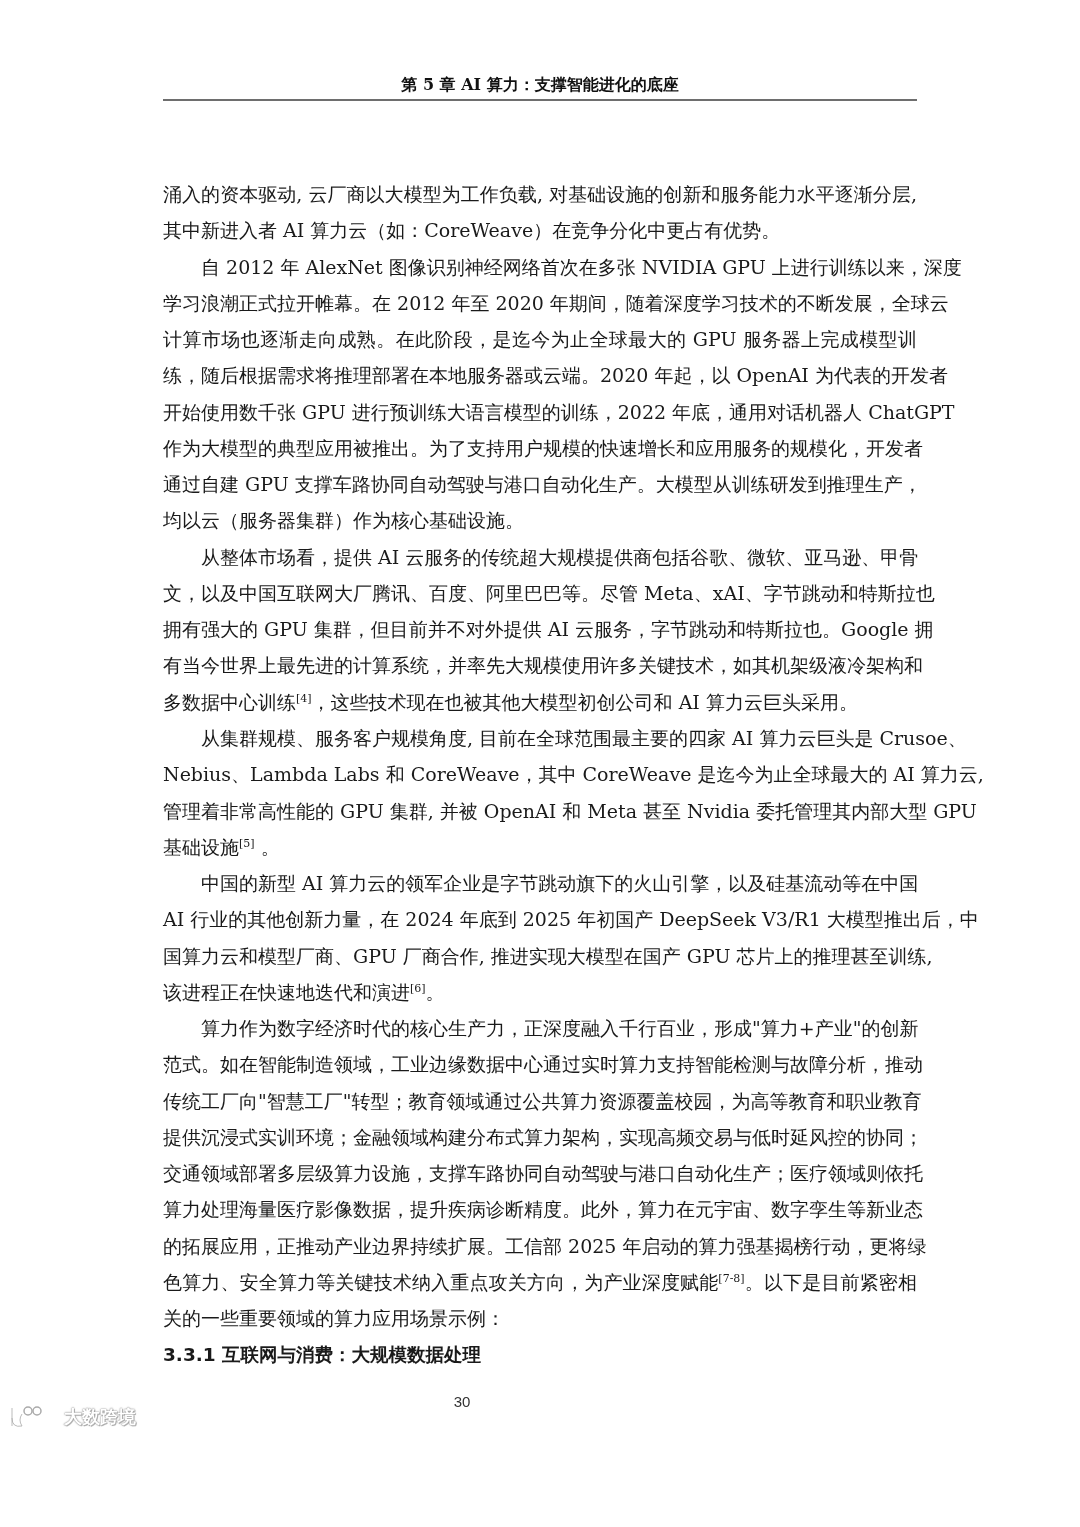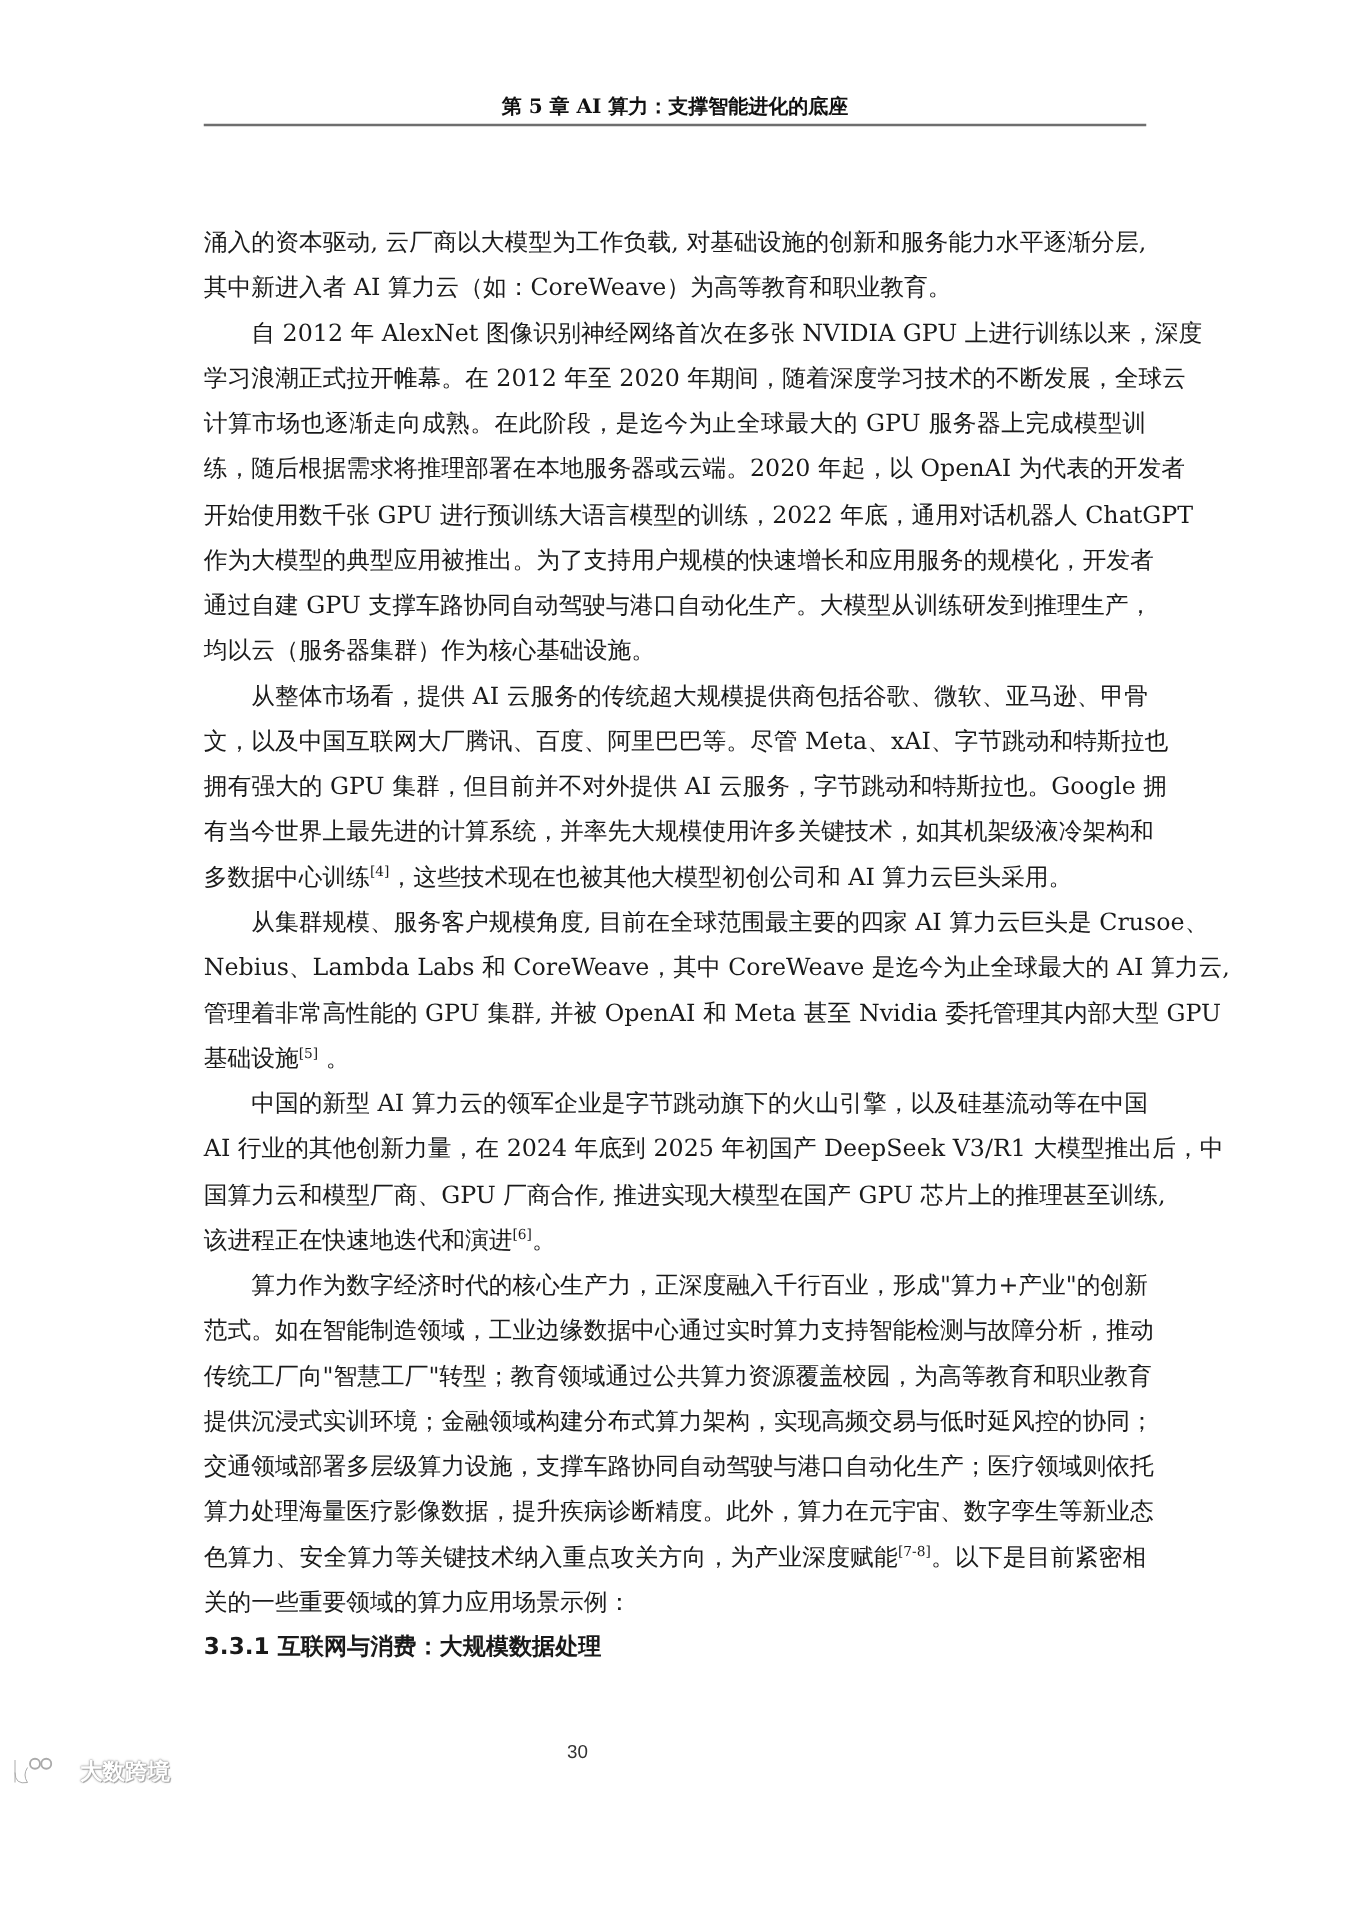--- a/index.html
+++ b/index.html
@@ -24,21 +24,21 @@
   .wm-logo svg { display: block; }
 </style>
 </head>
 <body>
 
 <div class="page-header">第 5 章  AI 算力：支撑智能进化的底座</div>
 <div class="header-rule"></div>
 
 <div class="body" id="body">
     <div class="line">涌入的资本驱动, 云厂商以大模型为工作负载, 对基础设施的创新和服务能力水平逐渐分层,</div>
-    <div class="line last">其中新进入者 AI 算力云（如：CoreWeave）为高等教育和职业教育。</div>
+    <div class="line last">其中新进入者 AI 算力云（如：CoreWeave）在竞争分化中更占有优势。</div>
     <div class="line indent">自 2012 年 AlexNet 图像识别神经网络首次在多张 NVIDIA GPU 上进行训练以来，深度</div>
     <div class="line">学习浪潮正式拉开帷幕。在 2012 年至 2020 年期间，随着深度学习技术的不断发展，全球云</div>
     <div class="line">计算市场也逐渐走向成熟。在此阶段，是迄今为止全球最大的 GPU 服务器上完成模型训</div>
     <div class="line">练，随后根据需求将推理部署在本地服务器或云端。2020 年起，以 OpenAI 为代表的开发者</div>
     <div class="line">开始使用数千张 GPU 进行预训练大语言模型的训练，2022 年底，通用对话机器人 ChatGPT</div>
     <div class="line">作为大模型的典型应用被推出。为了支持用户规模的快速增长和应用服务的规模化，开发者</div>
     <div class="line">通过自建 GPU 支撑车路协同自动驾驶与港口自动化生产。大模型从训练研发到推理生产，</div>
     <div class="line last">均以云（服务器集群）作为核心基础设施。</div>
     <div class="line indent">从整体市场看，提供 AI 云服务的传统超大规模提供商包括谷歌、微软、亚马逊、甲骨</div>
     <div class="line">文，以及中国互联网大厂腾讯、百度、阿里巴巴等。尽管 Meta、xAI、字节跳动和特斯拉也</div>
@@ -52,20 +52,21 @@
     <div class="line indent">中国的新型 AI 算力云的领军企业是字节跳动旗下的火山引擎，以及硅基流动等在中国</div>
     <div class="line">AI 行业的其他创新力量，在 2024 年底到 2025 年初国产 DeepSeek V3/R1 大模型推出后，中</div>
     <div class="line">国算力云和模型厂商、GPU 厂商合作, 推进实现大模型在国产 GPU 芯片上的推理甚至训练,</div>
     <div class="line last">该进程正在快速地迭代和演进<sup>[6]</sup>。</div>
     <div class="line indent">算力作为数字经济时代的核心生产力，正深度融入千行百业，形成"算力+产业"的创新</div>
     <div class="line">范式。如在智能制造领域，工业边缘数据中心通过实时算力支持智能检测与故障分析，推动</div>
     <div class="line">传统工厂向"智慧工厂"转型；教育领域通过公共算力资源覆盖校园，为高等教育和职业教育</div>
     <div class="line">提供沉浸式实训环境；金融领域构建分布式算力架构，实现高频交易与低时延风控的协同；</div>
     <div class="line">交通领域部署多层级算力设施，支撑车路协同自动驾驶与港口自动化生产；医疗领域则依托</div>
     <div class="line">算力处理海量医疗影像数据，提升疾病诊断精度。此外，算力在元宇宙、数字孪生等新业态</div>
+    <div class="line">的拓展应用，正推动产业边界持续扩展。工信部 2025 年启动的算力强基揭榜行动，更将绿</div>
     <div class="line">色算力、安全算力等关键技术纳入重点攻关方向，为产业深度赋能<sup>[7-8]</sup>。以下是目前紧密相</div>
     <div class="line last">关的一些重要领域的算力应用场景示例：</div>
     <div class="line heading last">3.3.1  互联网与消费：大规模数据处理</div>
   </div>
 
 <div class="page-number">30</div>
 
 <div class="watermark">
   <span class="wm-logo">
     <svg width="34" height="26" viewBox="0 0 34 26">

